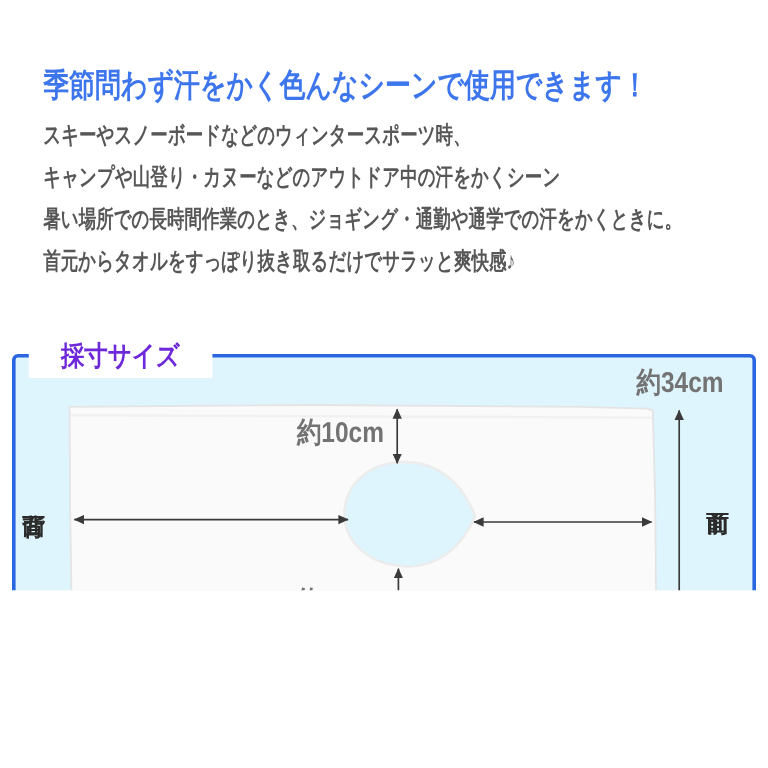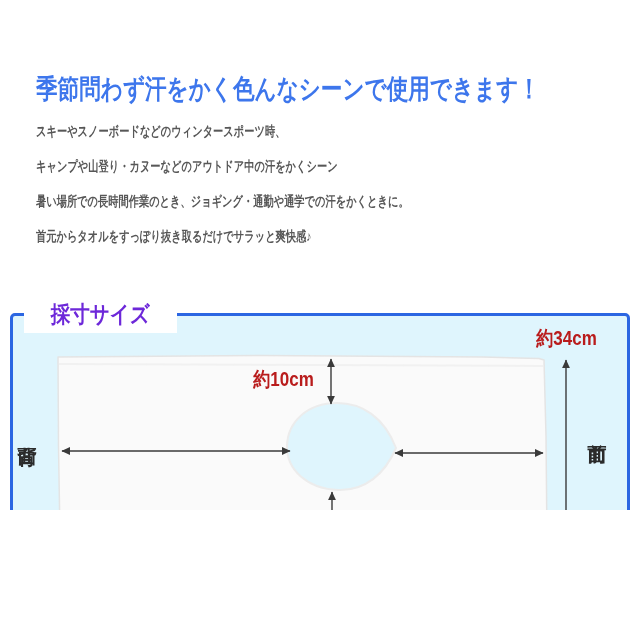--- a/index.html
+++ b/index.html
@@ -1,38 +1,38 @@
 <!DOCTYPE html>
 <html><head>
 <meta charset="utf-8">
 <style>
   html,body{margin:0;padding:0;background:#fff;}
   body{font-family:"Liberation Sans",sans-serif;}
-  .canvas{position:relative;width:640px;height:492px;background:#fff;overflow:hidden;margin-top:18px;}
+  .canvas{position:relative;width:640px;height:492px;background:#fff;overflow:hidden;}
 
   
   .cond{display:inline-block;white-space:nowrap;}
   .cx80{transform:scaleX(.80);transform-origin:0 50%;}
   .cx73{transform:scaleX(.73);transform-origin:0 50%;}
   .cx85{transform:scaleX(.85);transform-origin:50% 50%;}
 
   .heading{position:absolute;left:36px;top:55px;font-size:27px;line-height:32px;
            font-weight:bold;color:#3d76ec;}
-  .bl{position:absolute;left:36px;font-size:14px;line-height:22px;font-weight:bold;color:#575757;}
+  .bl{position:absolute;left:36px;font-size:20px;line-height:22px;font-weight:bold;color:#575757;}
   .bl1{top:102px}.bl2{top:137px}.bl3{top:172px}.bl4{top:207px}
 
   .tab{position:absolute;left:24px;top:277px;width:153px;height:38px;background:#fff;
        display:flex;align-items:center;justify-content:center;z-index:2;
        font-size:23px;font-weight:bold;color:#6d28d9;}
 
   .panel{position:absolute;left:10px;top:295px;width:620px;height:297px;box-sizing:border-box;
          border:3px solid #2b66e2;border-radius:5px;background:#dff5fd;z-index:1;}
   .panel svg{position:absolute;left:0;top:0;}
 
-  .dlabel{position:absolute;font-weight:bold;color:#b91c1c;font-size:20px;line-height:20px;
+  .dlabel{position:absolute;font-weight:bold;color:#737373;font-size:24px;line-height:20px;
           text-align:center;z-index:3;}
   .dright{}
   .vlabel{position:absolute;font-weight:bold;color:#2b2b2b;font-size:19px;line-height:1;
           writing-mode:vertical-rl;letter-spacing:1px;z-index:3;}
 </style>
 </head>
 <body>
 
 <div class="canvas">
 

